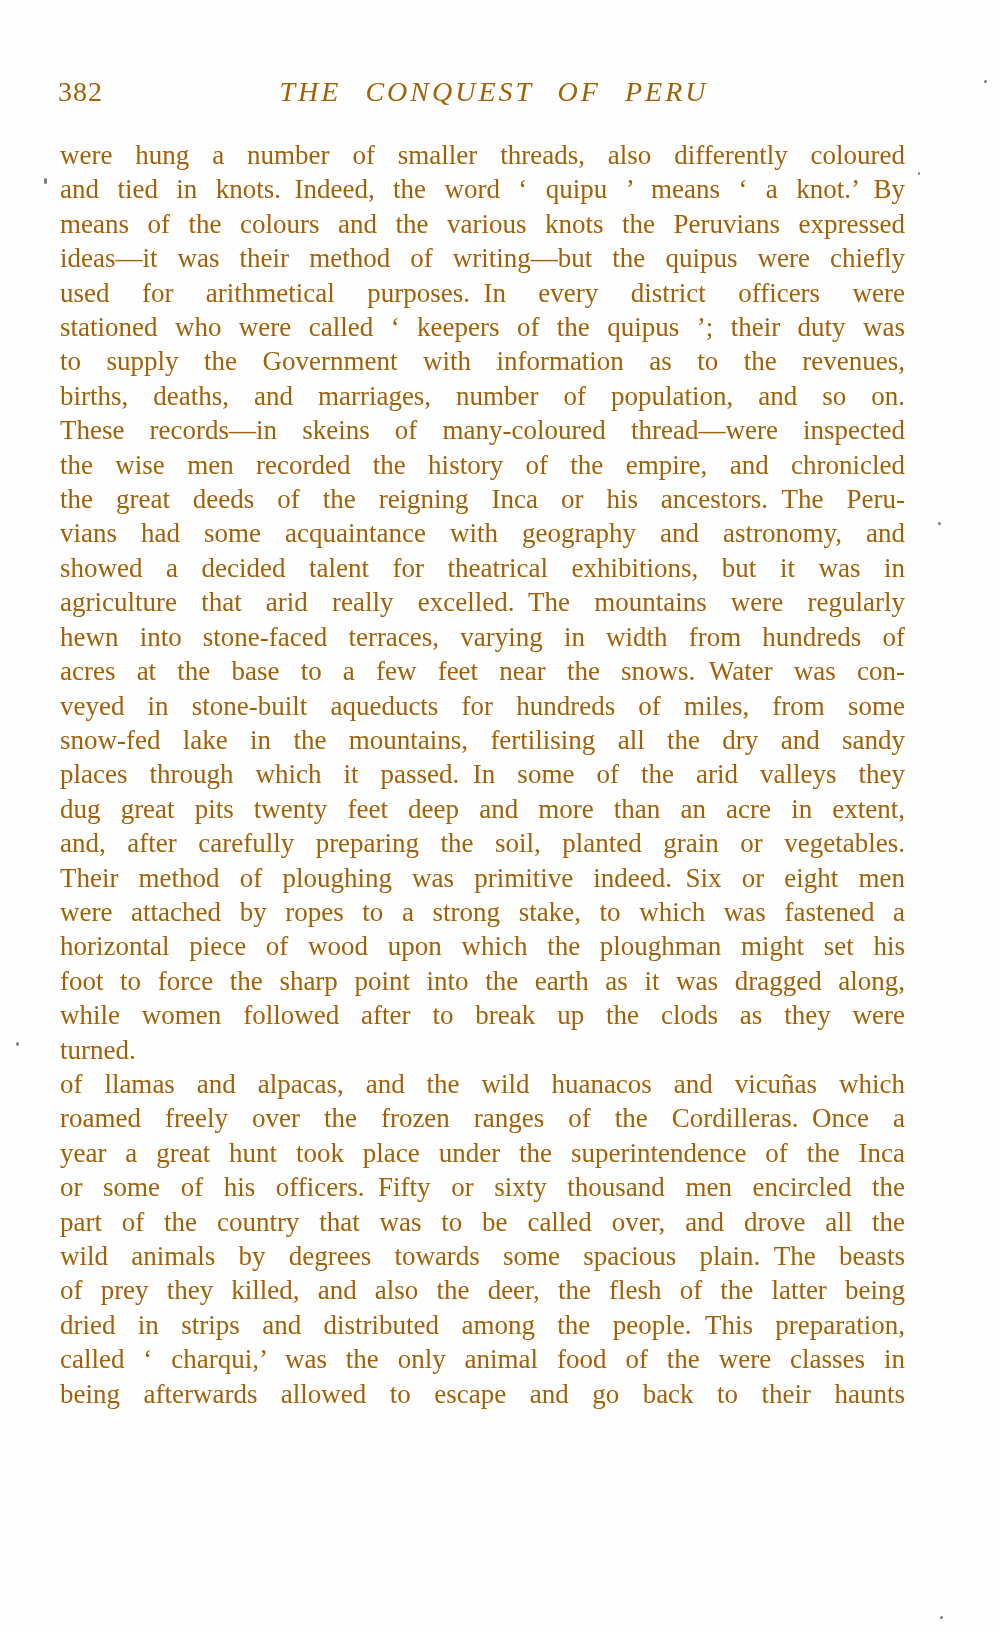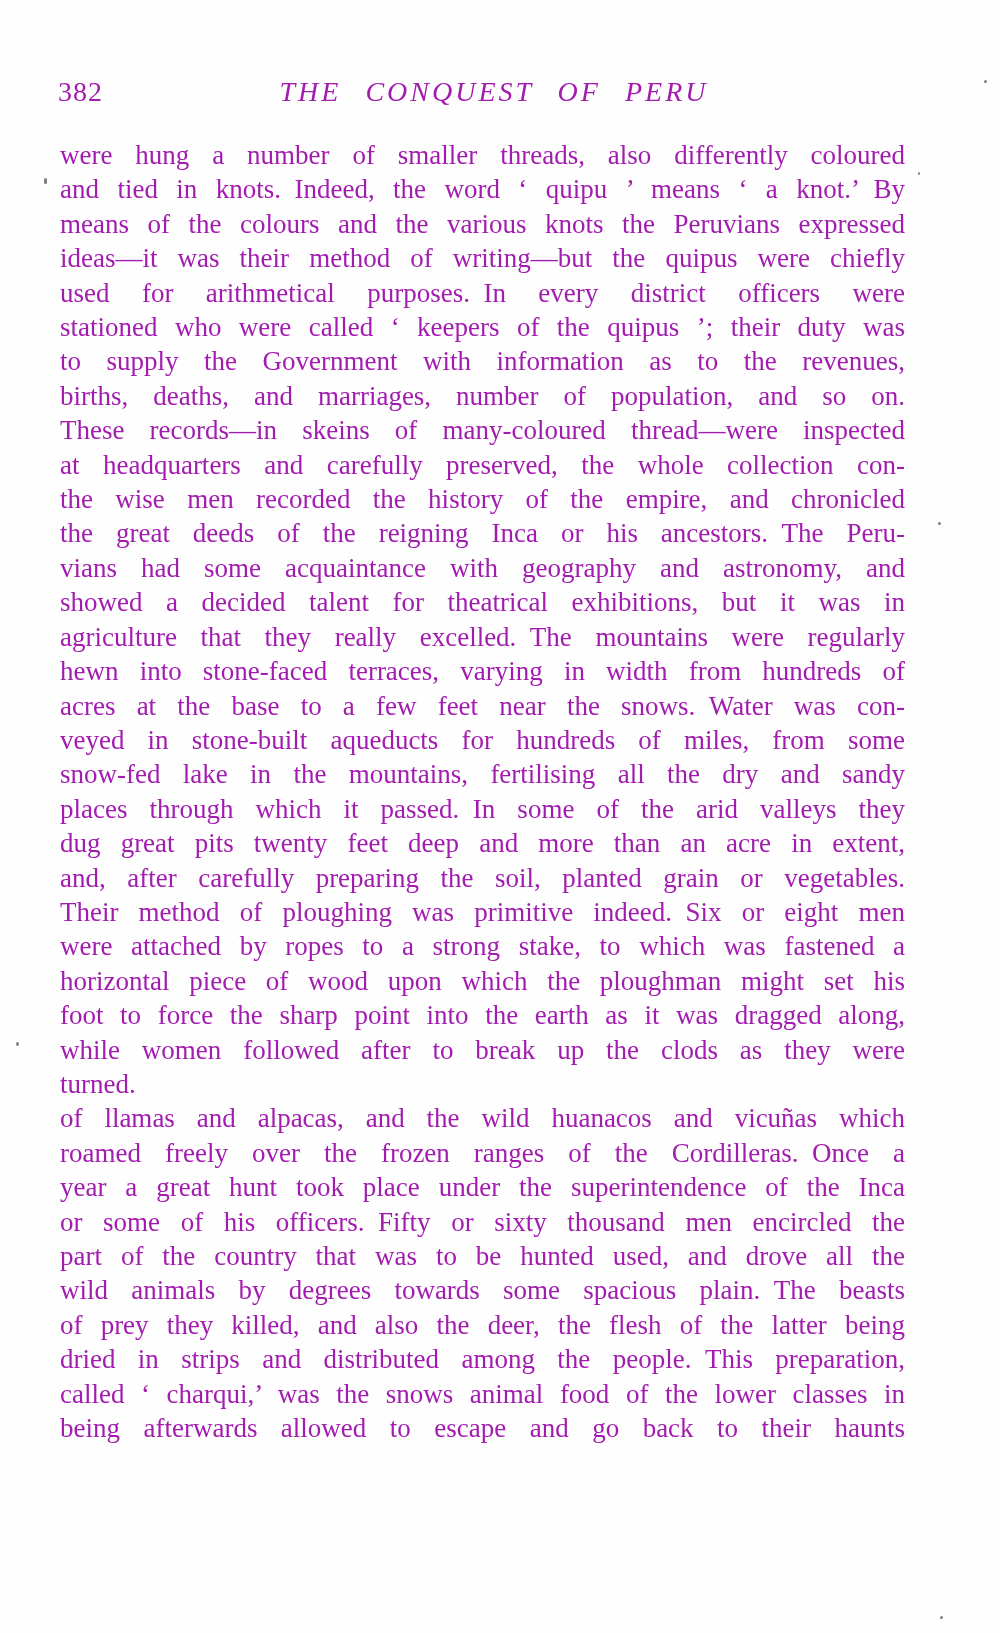--- a/index.html
+++ b/index.html
@@ -5,21 +5,21 @@
   html, body {
     margin: 0;
     padding: 0;
     background: #ffffff;
   }
   .page {
     position: relative;
     width: 1000px;
     height: 1633px;
     background: #fefefe;
-    color: #a21caf;
+    color: #a16207;
     font-family: "Liberation Serif", "DejaVu Serif", serif;
     overflow: hidden;
   }
   .running-head {
     position: absolute;
     top: 76px;
     left: 0;
     right: 0;
     height: 40px;
   }
@@ -84,48 +84,47 @@
   <div class="body-text" id="body-text">
       <div class="line">were hung a number of smaller threads, also differently coloured</div>
       <div class="line">and tied in knots. Indeed, the word ‘ quipu ’ means ‘ a knot.’ By</div>
       <div class="line">means of the colours and the various knots the Peruvians expressed</div>
       <div class="line">ideas—it was their method of writing—but the quipus were chiefly</div>
       <div class="line">used for arithmetical purposes. In every district officers were</div>
       <div class="line">stationed who were called ‘ keepers of the quipus ’; their duty was</div>
       <div class="line">to supply the Government with information as to the revenues,</div>
       <div class="line">births, deaths, and marriages, number of population, and so on.</div>
       <div class="line">These records—in skeins of many-coloured thread—were inspected</div>
-      <div class="line">at headquarters and carefully preserved, the whole collection con-</div>
       <div class="line">the wise men recorded the history of the empire, and chronicled</div>
       <div class="line">the great deeds of the reigning Inca or his ancestors. The Peru-</div>
       <div class="line">vians had some acquaintance with geography and astronomy, and</div>
       <div class="line">showed a decided talent for theatrical exhibitions, but it was in</div>
-      <div class="line">agriculture that they really excelled. The mountains were regularly</div>
+      <div class="line">agriculture that arid really excelled. The mountains were regularly</div>
       <div class="line">hewn into stone-faced terraces, varying in width from hundreds of</div>
       <div class="line">acres at the base to a few feet near the snows. Water was con-</div>
       <div class="line">veyed in stone-built aqueducts for hundreds of miles, from some</div>
       <div class="line">snow-fed lake in the mountains, fertilising all the dry and sandy</div>
       <div class="line">places through which it passed. In some of the arid valleys they</div>
       <div class="line">dug great pits twenty feet deep and more than an acre in extent,</div>
       <div class="line">and, after carefully preparing the soil, planted grain or vegetables.</div>
       <div class="line">Their method of ploughing was primitive indeed. Six or eight men</div>
       <div class="line">were attached by ropes to a strong stake, to which was fastened a</div>
       <div class="line">horizontal piece of wood upon which the ploughman might set his</div>
       <div class="line">foot to force the sharp point into the earth as it was dragged along,</div>
       <div class="line">while women followed after to break up the clods as they were</div>
       <div class="line last">turned.</div>
       <div class="line">of llamas and alpacas, and the wild huanacos and vicuñas which</div>
       <div class="line">roamed freely over the frozen ranges of the Cordilleras. Once a</div>
       <div class="line">year a great hunt took place under the superintendence of the Inca</div>
       <div class="line">or some of his officers. Fifty or sixty thousand men encircled the</div>
-      <div class="line">part of the country that was to be hunted used, and drove all the</div>
+      <div class="line">part of the country that was to be called over, and drove all the</div>
       <div class="line">wild animals by degrees towards some spacious plain. The beasts</div>
       <div class="line">of prey they killed, and also the deer, the flesh of the latter being</div>
       <div class="line">dried in strips and distributed among the people. This preparation,</div>
-      <div class="line">called ‘ charqui,’ was the snows animal food of the lower classes in</div>
+      <div class="line">called ‘ charqui,’ was the only animal food of the were classes in</div>
       <div class="line">being afterwards allowed to escape and go back to their haunts</div>
     </div>
 
   <div class="artifact a1"></div>
   <div class="artifact a2"></div>
   <div class="artifact a3"></div>
   <div class="artifact a4"></div>
   <div class="artifact a5"></div>
   <div class="artifact a6"></div>
 </div>

